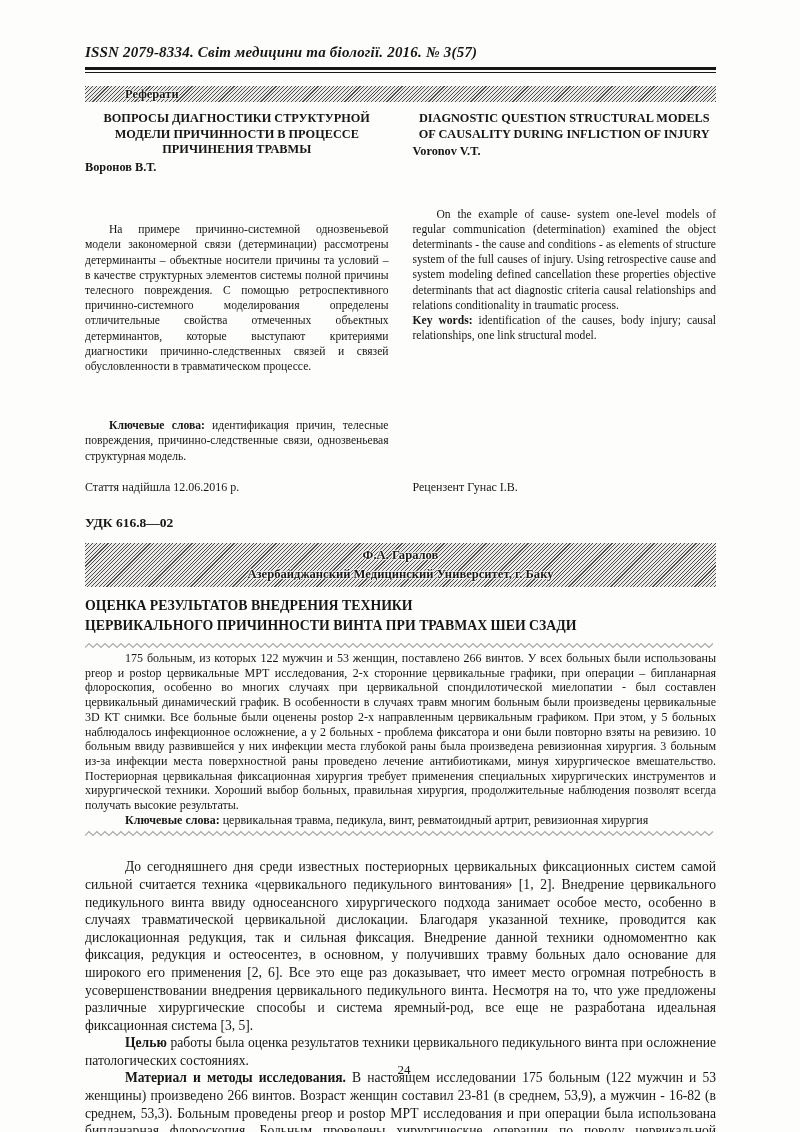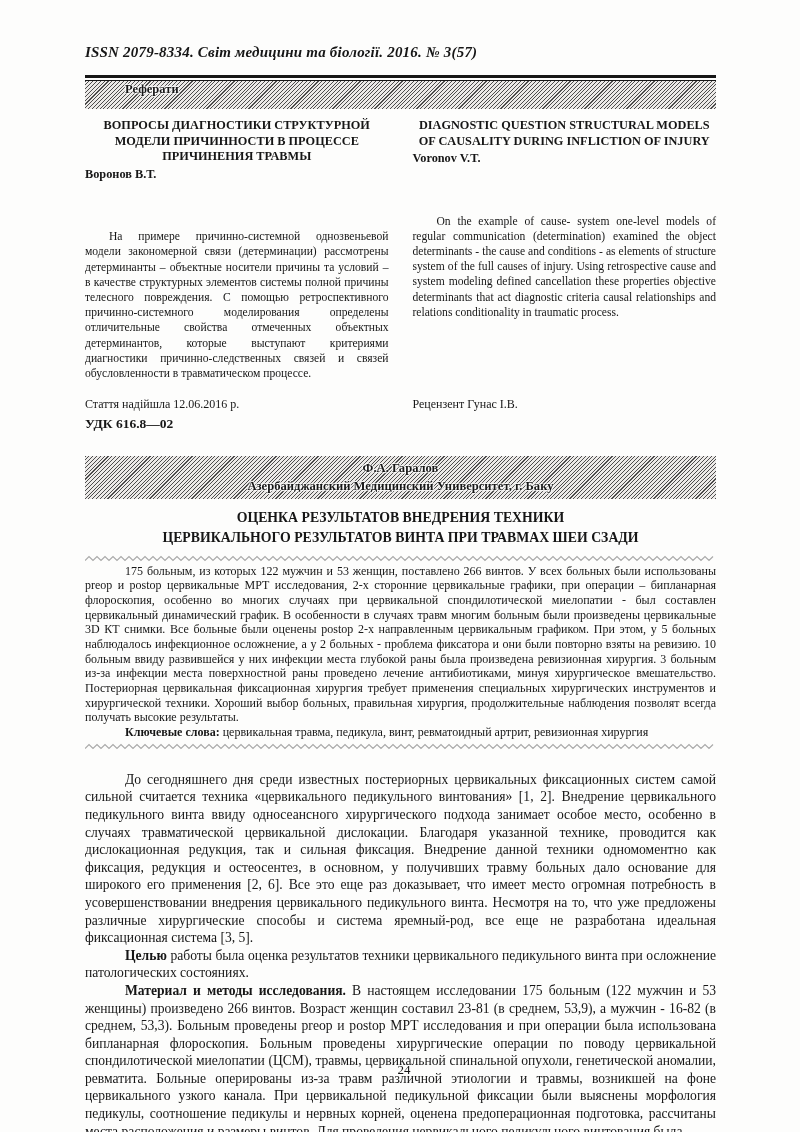--- a/index.html
+++ b/index.html
@@ -15,37 +15,38 @@
     position: absolute;
     left: 0; top: 0;
     width: 800px; height: 1132px;
     padding: 44px 84px 0 85px;
   }
   .issn-line {
     font-size: 15px;
     font-weight: bold;
     font-style: italic;
     letter-spacing: 0.2px;
-    margin-bottom: 14px;
+    margin-bottom: 6px;
   }
   .double-rule { border-top: 3px solid #161616; }
   .double-rule::after {
     content: "";
     display: block;
     height: 1px;
     background: #161616;
     margin-top: 2px;
   }
   .hatch {
     background: repeating-linear-gradient(135deg,
       #4c4c4c 0px, #4c4c4c 0.8px,
       #eceae8 0.8px, #eceae8 2.7px);
   }
   .section-bar {
-    height: 28px;
+    margin-top: 13px;
+    height: 16px;
     line-height: 16px;
     font-size: 12.5px;
     font-weight: bold;
     padding-left: 40px;
     text-shadow: 0 0 2px #fff, 0 0 2px #fff, 1px 1px 1px #fff, -1px -1px 1px #fff;
   }
   .columns {
     margin-top: 9px;
     display: flex;
     gap: 24px;
@@ -71,36 +72,36 @@
   }
   .col p.indent { text-indent: 24px; margin-top: 44px; }
   .col p.noindent { text-indent: 0; }
   .col-footnote {
     margin-top: auto;
     padding-top: 16px;
     text-align: left;
     font-size: 12px;
   }
   .udc {
-    margin-top: 3px;
+    margin-top: 20px;
     font-weight: bold;
     font-size: 13.5px;
   }
   .author-block {
-    margin-top: 24px;
+    margin-top: 12px;
     text-align: center;
     font-weight: bold;
     font-size: 12.6px;
     line-height: 1.45;
     padding: 3px 0 4px;
     text-shadow: 0 0 2px #fff, 0 0 2px #fff, 1px 1px 1px #fff, -1px -1px 1px #fff;
   }
   .article-title {
     margin-top: 9px;
-    text-align: center;
+    text-align: left;
     font-weight: bold;
     font-size: 13.8px;
     line-height: 1.42;
   }
   .zz-wrap { line-height: 0; }
   .zz-top { margin-top: 7px; }
   .abstract {
     font-size: 12px;
     line-height: 1.225;
     text-align: justify;
@@ -131,42 +132,44 @@
   <div class="double-rule"></div>
 
   <div class="section-bar hatch">Реферати</div>
 
   <div class="columns">
 
     <div class="col">
       <div class="col-title">ВОПРОСЫ ДИАГНОСТИКИ СТРУКТУРНОЙ МОДЕЛИ ПРИЧИННОСТИ В ПРОЦЕССЕ ПРИЧИНЕНИЯ ТРАВМЫ</div>
       <div class="col-author">Воронов В.Т.</div>
       <p class="indent">На примере причинно-системной однозвеньевой модели закономерной связи (детерминации) рассмотрены детерминанты – объектные носители причины та условий – в качестве структурных элементов системы полной причины телесного повреждения. С помощью ретроспективного причинно-системного моделирования определены отличительные свойства отмеченных объектных детерминантов, которые выступают критериями диагностики причинно-следственных связей и связей обусловленности в травматическом процессе.</p>
+      <p class="indent"><b>Ключевые слова:</b><span> идентификация причин, телесные повреждения, причинно-следственные связи, однозвеньевая структурная модель.</span></p>
       <div class="col-footnote">Стаття надійшла 12.06.2016 р.</div>
     </div>
 
     <div class="col">
       <div class="col-title">DIAGNOSTIC QUESTION STRUCTURAL MODELS OF CAUSALITY DURING INFLICTION OF INJURY</div>
       <div class="col-author">Voronov V.T.</div>
       <p class="indent">On the example of cause- system one-level models of regular communication (determination) examined the object determinants - the cause and conditions - as elements of structure system of the full causes of injury. Using retrospective cause and system modeling defined cancellation these properties objective determinants that act diagnostic criteria causal relationships and relations conditionality in traumatic process.</p>
+      <p class="noindent"><b>Key words:</b><span> identification of the causes, body injury; causal relationships, one link structural model.</span></p>
       <div class="col-footnote">Рецензент Гунас І.В.</div>
     </div>
 
   </div>
 
   <div class="udc">УДК 616.8—02</div>
 
   <div class="author-block hatch">
     <div>Ф.А. Гаралов</div>
     <div>Азербайджанский Медицинский Университет, г. Баку</div>
   </div>
 
   <div class="article-title">
     <div>ОЦЕНКА РЕЗУЛЬТАТОВ ВНЕДРЕНИЯ ТЕХНИКИ</div>
-    <div>ЦЕРВИКАЛЬНОГО РЕЗУЛЬТАТОВ ВИНТА ПРИ ТРАВМАХ ШЕИ СЗАДИ</div>
+    <div>ЦЕРВИКАЛЬНОГО ПРИЧИННОСТИ ВИНТА ПРИ ТРАВМАХ ШЕИ СЗАДИ</div>
   </div>
 
   <div class="zz-wrap zz-top"><svg class="zz" width="631" height="7">
         <polyline points="0,5.5 4,1.5 8,5.5 12,1.5 16,5.5 20,1.5 24,5.5 28,1.5 32,5.5 36,1.5 40,5.5 44,1.5 48,5.5 52,1.5 56,5.5 60,1.5 64,5.5 68,1.5 72,5.5 76,1.5 80,5.5 84,1.5 88,5.5 92,1.5 96,5.5 100,1.5 104,5.5 108,1.5 112,5.5 116,1.5 120,5.5 124,1.5 128,5.5 132,1.5 136,5.5 140,1.5 144,5.5 148,1.5 152,5.5 156,1.5 160,5.5 164,1.5 168,5.5 172,1.5 176,5.5 180,1.5 184,5.5 188,1.5 192,5.5 196,1.5 200,5.5 204,1.5 208,5.5 212,1.5 216,5.5 220,1.5 224,5.5 228,1.5 232,5.5 236,1.5 240,5.5 244,1.5 248,5.5 252,1.5 256,5.5 260,1.5 264,5.5 268,1.5 272,5.5 276,1.5 280,5.5 284,1.5 288,5.5 292,1.5 296,5.5 300,1.5 304,5.5 308,1.5 312,5.5 316,1.5 320,5.5 324,1.5 328,5.5 332,1.5 336,5.5 340,1.5 344,5.5 348,1.5 352,5.5 356,1.5 360,5.5 364,1.5 368,5.5 372,1.5 376,5.5 380,1.5 384,5.5 388,1.5 392,5.5 396,1.5 400,5.5 404,1.5 408,5.5 412,1.5 416,5.5 420,1.5 424,5.5 428,1.5 432,5.5 436,1.5 440,5.5 444,1.5 448,5.5 452,1.5 456,5.5 460,1.5 464,5.5 468,1.5 472,5.5 476,1.5 480,5.5 484,1.5 488,5.5 492,1.5 496,5.5 500,1.5 504,5.5 508,1.5 512,5.5 516,1.5 520,5.5 524,1.5 528,5.5 532,1.5 536,5.5 540,1.5 544,5.5 548,1.5 552,5.5 556,1.5 560,5.5 564,1.5 568,5.5 572,1.5 576,5.5 580,1.5 584,5.5 588,1.5 592,5.5 596,1.5 600,5.5 604,1.5 608,5.5 612,1.5 616,5.5 620,1.5 624,5.5 628,1.5" fill="none" stroke="#a9a9a9" stroke-width="1.2"></polyline>
       </svg></div>
   <div class="abstract">
     <p>175 больным, из которых 122 мужчин и 53 женщин, поставлено 266 винтов. У всех больных были использованы preop и postop цервикальные МРТ исследования, 2-х сторонние цервикальные графики, при операции – бипланарная флороскопия, особенно во многих случаях при цервикальной спондилотической миелопатии - был составлен цервикальный динамический график. В особенности в случаях травм многим больным были произведены цервикальные 3D КТ снимки. Все больные были оценены postop 2-х направленным цервикальным графиком. При этом, у 5 больных наблюдалось инфекционное осложнение, а у 2 больных - проблема фиксатора и они были повторно взяты на ревизию. 10 больным ввиду развившейся у них инфекции места глубокой раны была произведена ревизионная хирургия. 3 больным из-за инфекции места поверхностной раны проведено лечение антибиотиками, минуя хирургическое вмешательство. Постериорная цервикальная фиксационная хирургия требует применения специальных хирургических инструментов и хирургической техники. Хороший выбор больных, правильная хирургия, продолжительные наблюдения позволят всегда получать высокие результаты.</p>
     <p><b>Ключевые слова:</b><span> цервикальная травма, педикула, винт, ревматоидный артрит, ревизионная хирургия</span></p>
   </div>
   <div class="zz-wrap"><svg class="zz" width="631" height="7">

